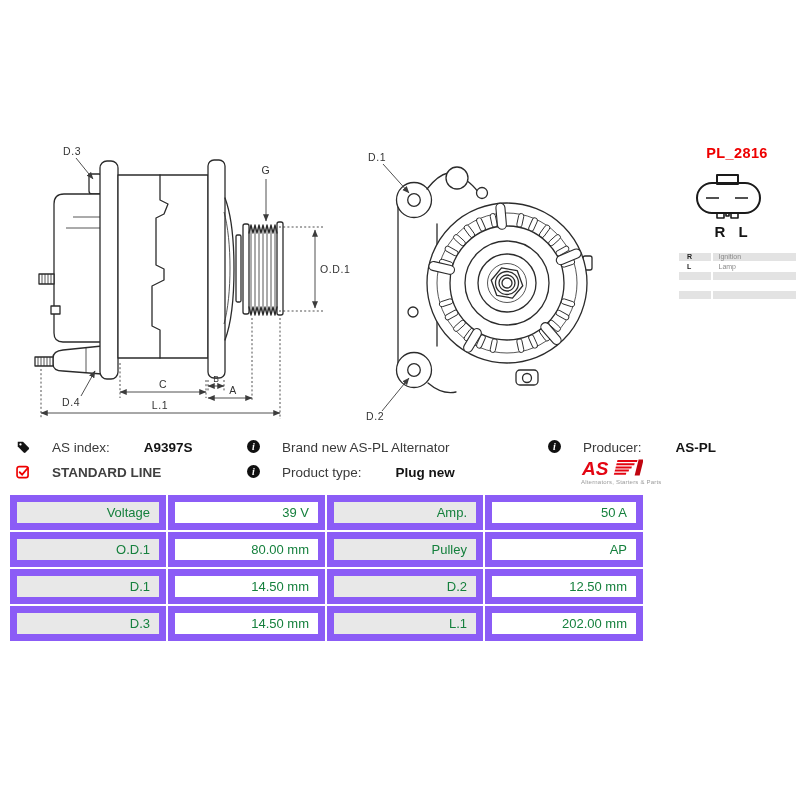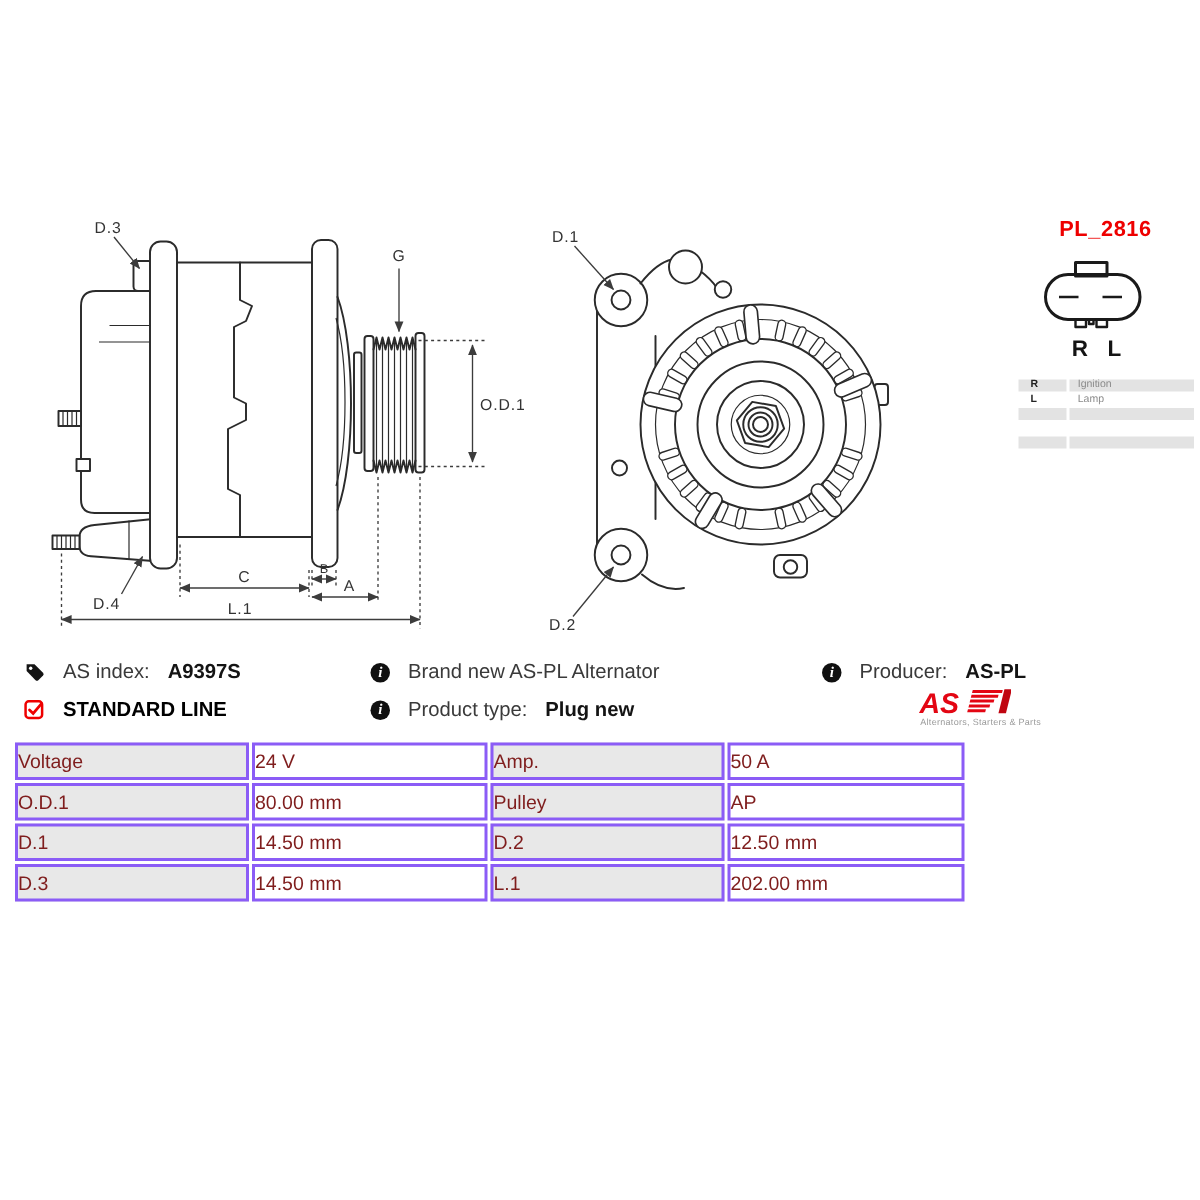--- a/index.html
+++ b/index.html
@@ -22,34 +22,34 @@
       font-size:14.5px;font-weight:bold;letter-spacing:0.4px;}
   .legend{position:absolute;left:679px;top:253px;width:117px;}
   .legend-row{display:flex;gap:1.5px;margin-bottom:1.5px;}
   .legend-key{width:32px;height:8px;line-height:8px;font-size:7px;font-weight:bold;
       padding-left:8px;box-sizing:border-box;color:#222;}
   .legend-val{flex:1;height:8px;line-height:8px;font-size:7px;color:#8a8a8a;
       padding-left:6px;box-sizing:border-box;}
   .legend-row.odd .legend-key,.legend-row.odd .legend-val{background:#e3e3e3;}
 
   
-  .info-item{position:absolute;display:flex;align-items:flex-end;gap:12px;
+  .info-item{position:absolute;display:flex;align-items:flex-start;gap:22px;
       font-size:13.5px;color:#3a3a3a;white-space:nowrap;}
-  .info-item b{color:#141414;margin-left:0;}
+  .info-item b{color:#141414;margin-left:12px;}
   .i-circle{display:inline-block;width:13px;height:13px;border-radius:50%;background:#101010;
       color:#fff;font:italic bold 10px/13px "Liberation Serif",serif;text-align:center;}
   .std-line{font-weight:bold;}
-  .logo-wrap{position:absolute;left:581px;top:458px;width:82px;text-align:right;margin-left:31px;}
+  .logo-wrap{position:absolute;left:581px;top:458px;width:82px;text-align:left;}
   .logo-tagline{font-size:6px;color:#9a9a9a;letter-spacing:0.2px;margin-top:0px;}
 
   
   table.specs{position:absolute;left:8px;top:493px;border-collapse:separate;border-spacing:2px;
       table-layout:fixed;}
-  table.specs td{height:21px;border:2px solid #8b5cf6;text-align:left;padding:0 9px 0 0;
-      font-size:13px;color:#7f1d1d;overflow:hidden;}
+  table.specs td{height:21px;border:7px solid #8b5cf6;text-align:right;padding:0 9px 0 0;
+      font-size:13px;color:#15803d;overflow:hidden;}
   td.lbl{background:#e8e8e8;}
   td.val{background:#fff;}
 </style>
 </head>
 <body>
 
 <div class="page">
 
   <svg class="abs" style="left:0;top:130px" width="660" height="310" viewBox="0 0 660 310">
     <defs>
@@ -234,21 +234,21 @@
 
   <div class="info-item" style="left:16px;top:440px">
     <svg width="14" height="14" viewBox="0 0 16 16">
       <path d="M2,2 h6 l6.5,6.5 a1.5,1.5 0 0 1 0,2.1 l-3.6,3.6 a1.5,1.5 0 0 1 -2.1,0 L2,7.3 Z" fill="#141414"></path>
       <circle cx="5.1" cy="5.1" r="1.3" fill="#fff"></circle>
     </svg>
     <span>AS index:</span>
       <b>A9397S</b>
   </div>
 
-  <div class="info-item std-line" style="left:16px;top:465px;color:#000000">
+  <div class="info-item std-line" style="left:16px;top:465px;color:#404040">
     <svg width="14" height="14" viewBox="0 0 16 16">
       <rect x="1.2" y="1.8" width="12.6" height="12.6" rx="2.4" fill="none" stroke="#ee0000" stroke-width="1.9"></rect>
       <path d="M4.2,8.3 L7,11 L13.5,3.4" fill="none" stroke="#ee0000" stroke-width="2.1" stroke-linecap="round"></path>
     </svg>
     <span>STANDARD LINE</span>
   </div>
 
   <div class="info-item" style="left:247px;top:440px">
     <span class="i-circle">i</span>
     <span>Brand new AS-PL Alternator</span>
@@ -284,21 +284,21 @@
   <table class="specs">
     <colgroup>
         <col style="width:156px">
         <col style="width:157px">
         <col style="width:156px">
         <col style="width:158px">
       </colgroup>
     <tbody>
       <tr>
         <td class="lbl">Voltage</td>
-        <td class="val">24 V</td>
+        <td class="val">39 V</td>
         <td class="lbl">Amp.</td>
         <td class="val">50 A</td>
       </tr>
       <tr>
         <td class="lbl">O.D.1</td>
         <td class="val">80.00 mm</td>
         <td class="lbl">Pulley</td>
         <td class="val">AP</td>
       </tr>
       <tr>

